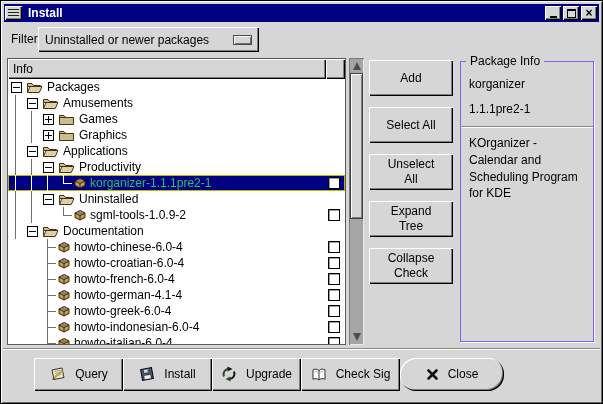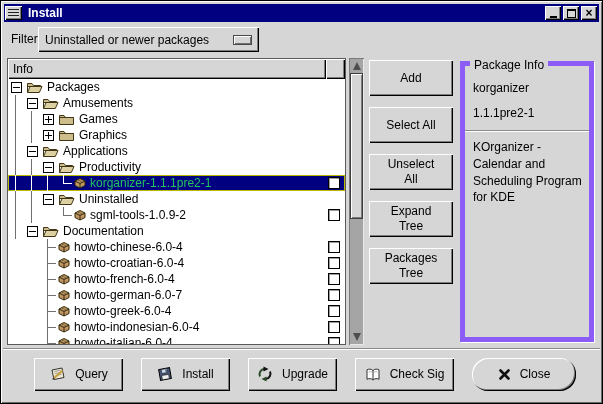--- a/index.html
+++ b/index.html
@@ -69,30 +69,30 @@
   .sb-thumb{position:absolute;left:1px;top:15px;width:13px;height:146px;box-sizing:border-box;
     background:var(--c-background,#d6d6d6);border:1px solid #3d3d3d;
     box-shadow:inset 1px 1px 0 #fff, inset -1px -1px 0 #7d7d7d;}
   
   .side-col{position:absolute;left:368px;top:59px;width:84px;display:flex;flex-direction:column;gap:11px;}
   .side-btn{height:36px;display:flex;align-items:center;justify-content:center;text-align:center;
     line-height:1.25;cursor:default;font-family:inherit;font-size:12px;color:#000;}
   .side-btn span{display:inline-block;max-width:58px;}
   
   .pkg-frame{position:absolute;left:459px;top:60px;width:134px;height:281px;box-sizing:border-box;
-    border:5px solid #8b5cf6;box-shadow:1px 1px 0 #fff;}
+    border:1px solid #8b5cf6;box-shadow:1px 1px 0 #fff;}
   .pkg-legend{position:absolute;top:-8px;left:5px;background:var(--c-background,#d6d6d6);padding:0 4px;}
   .pkg-name{margin:15px 13px 0 8px;}
   .pkg-version{margin:11px 0 0 8px;}
   .pkg-sep{margin:10px 0 0 0;border:none;border-top:1px solid #8a8a8a;border-bottom:1px solid #fff;height:0;}
   .pkg-desc{margin:7px 6px 0 8px;line-height:1.4;}
   
   .bottom-sep{position:absolute;left:2px;right:2px;top:347px;height:0;border-top:1px solid #8a8a8a;border-bottom:1px solid #fff;}
   .bottom-bar{position:absolute;left:2px;right:2px;top:350px;height:50px;display:flex;
-    justify-content:space-between;align-items:center;padding:0 24px 4px 31px;box-sizing:border-box;}
+    justify-content:flex-start;align-items:center;padding:0 24px 4px 31px;box-sizing:border-box;}
   .bb{height:33px;display:flex;align-items:center;justify-content:center;gap:9px;cursor:default;
     font-family:inherit;font-size:12px;color:#000;}
   .bb-query{width:89px;}.bb-install{width:89px;}.bb-upgrade{width:89px;}.bb-checksig{width:99px;}.bb-close{width:104px;border-radius:16px;}
   .bb .bicon{display:flex;align-items:center;}
 </style>
 </head>
 <body>
 
 <div class="window">
 
@@ -313,21 +313,21 @@
           <span class="cell"></span>
           <span class="cell conn tee"></span>
           <span class="nodeicon">
             <svg width="12" height="12" viewBox="0 0 12 12">
               <path d="M1 4 L6 1.5 L11 4 L11 8.5 L6 11 L1 8.5 Z" fill="#c09a62" stroke="#33250a"></path>
               <path d="M1 4 L6 6.5 L11 4" fill="none" stroke="#33250a"></path>
               <path d="M6 6.5 L6 11" stroke="#33250a"></path>
               <path d="M3.5 2.8 L8.5 5.2" stroke="#6a5530" stroke-width="0.8" fill="none"></path>
             </svg>
           </span>
-          <span class="rowlabel">howto-german-6.0-7</span>
+          <span class="rowlabel">howto-german-4.1-4</span>
           <span class="cb"></span>
         </div>
         <div class="tree-row">
           <span class="cell"></span>
           <span class="cell"></span>
           <span class="cell conn tee"></span>
           <span class="nodeicon">
             <svg width="12" height="12" viewBox="0 0 12 12">
               <path d="M1 4 L6 1.5 L11 4 L11 8.5 L6 11 L1 8.5 Z" fill="#c09a62" stroke="#33250a"></path>
               <path d="M1 4 L6 6.5 L11 4" fill="none" stroke="#33250a"></path>
@@ -388,21 +388,21 @@
     <button class="side-btn raised">
         <span>Select All</span>
       </button>
     <button class="side-btn raised">
         <span>Unselect All</span>
       </button>
     <button class="side-btn raised">
         <span>Expand Tree</span>
       </button>
     <button class="side-btn raised">
-        <span>Packages Tree</span>
+        <span>Collapse Check</span>
       </button>
   </div>
 
   <div class="pkg-frame">
     <span class="pkg-legend">Package Info</span>
     <div class="pkg-name">korganizer</div>
     <div class="pkg-version">1.1.1pre2-1</div>
     <hr class="pkg-sep">
     <div class="pkg-desc">KOrganizer - Calendar and Scheduling Program for KDE</div>
   </div>

